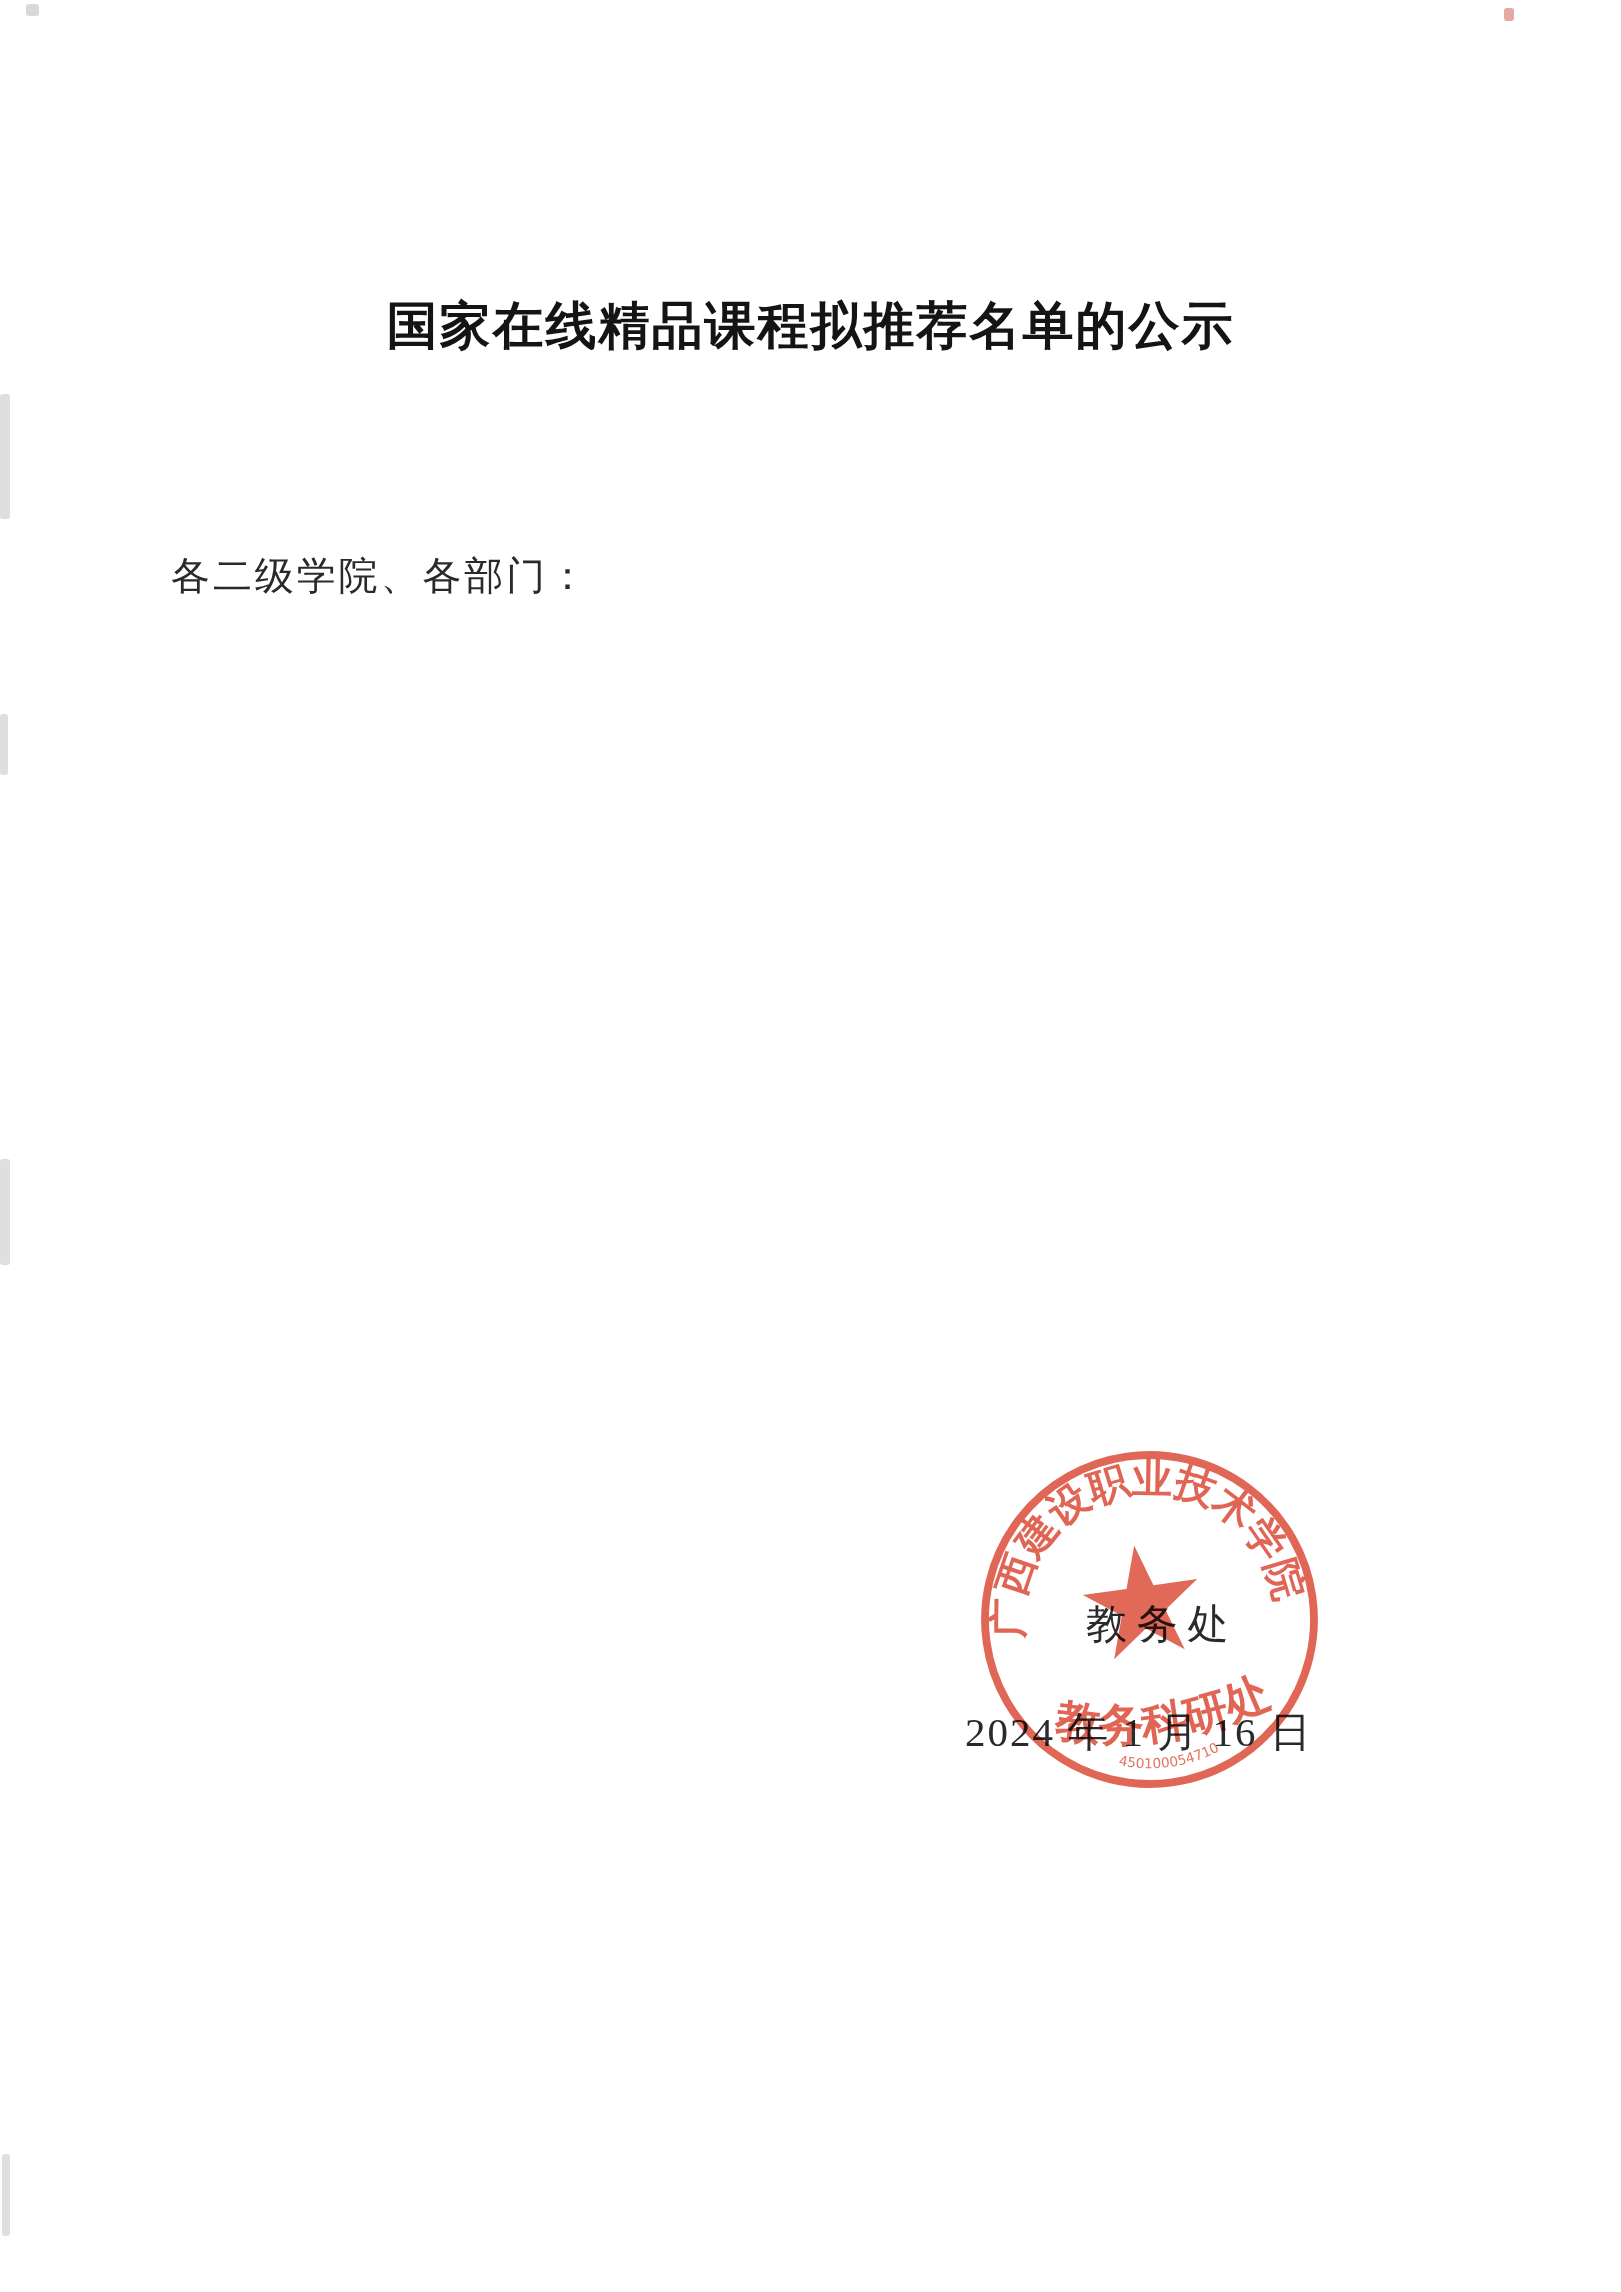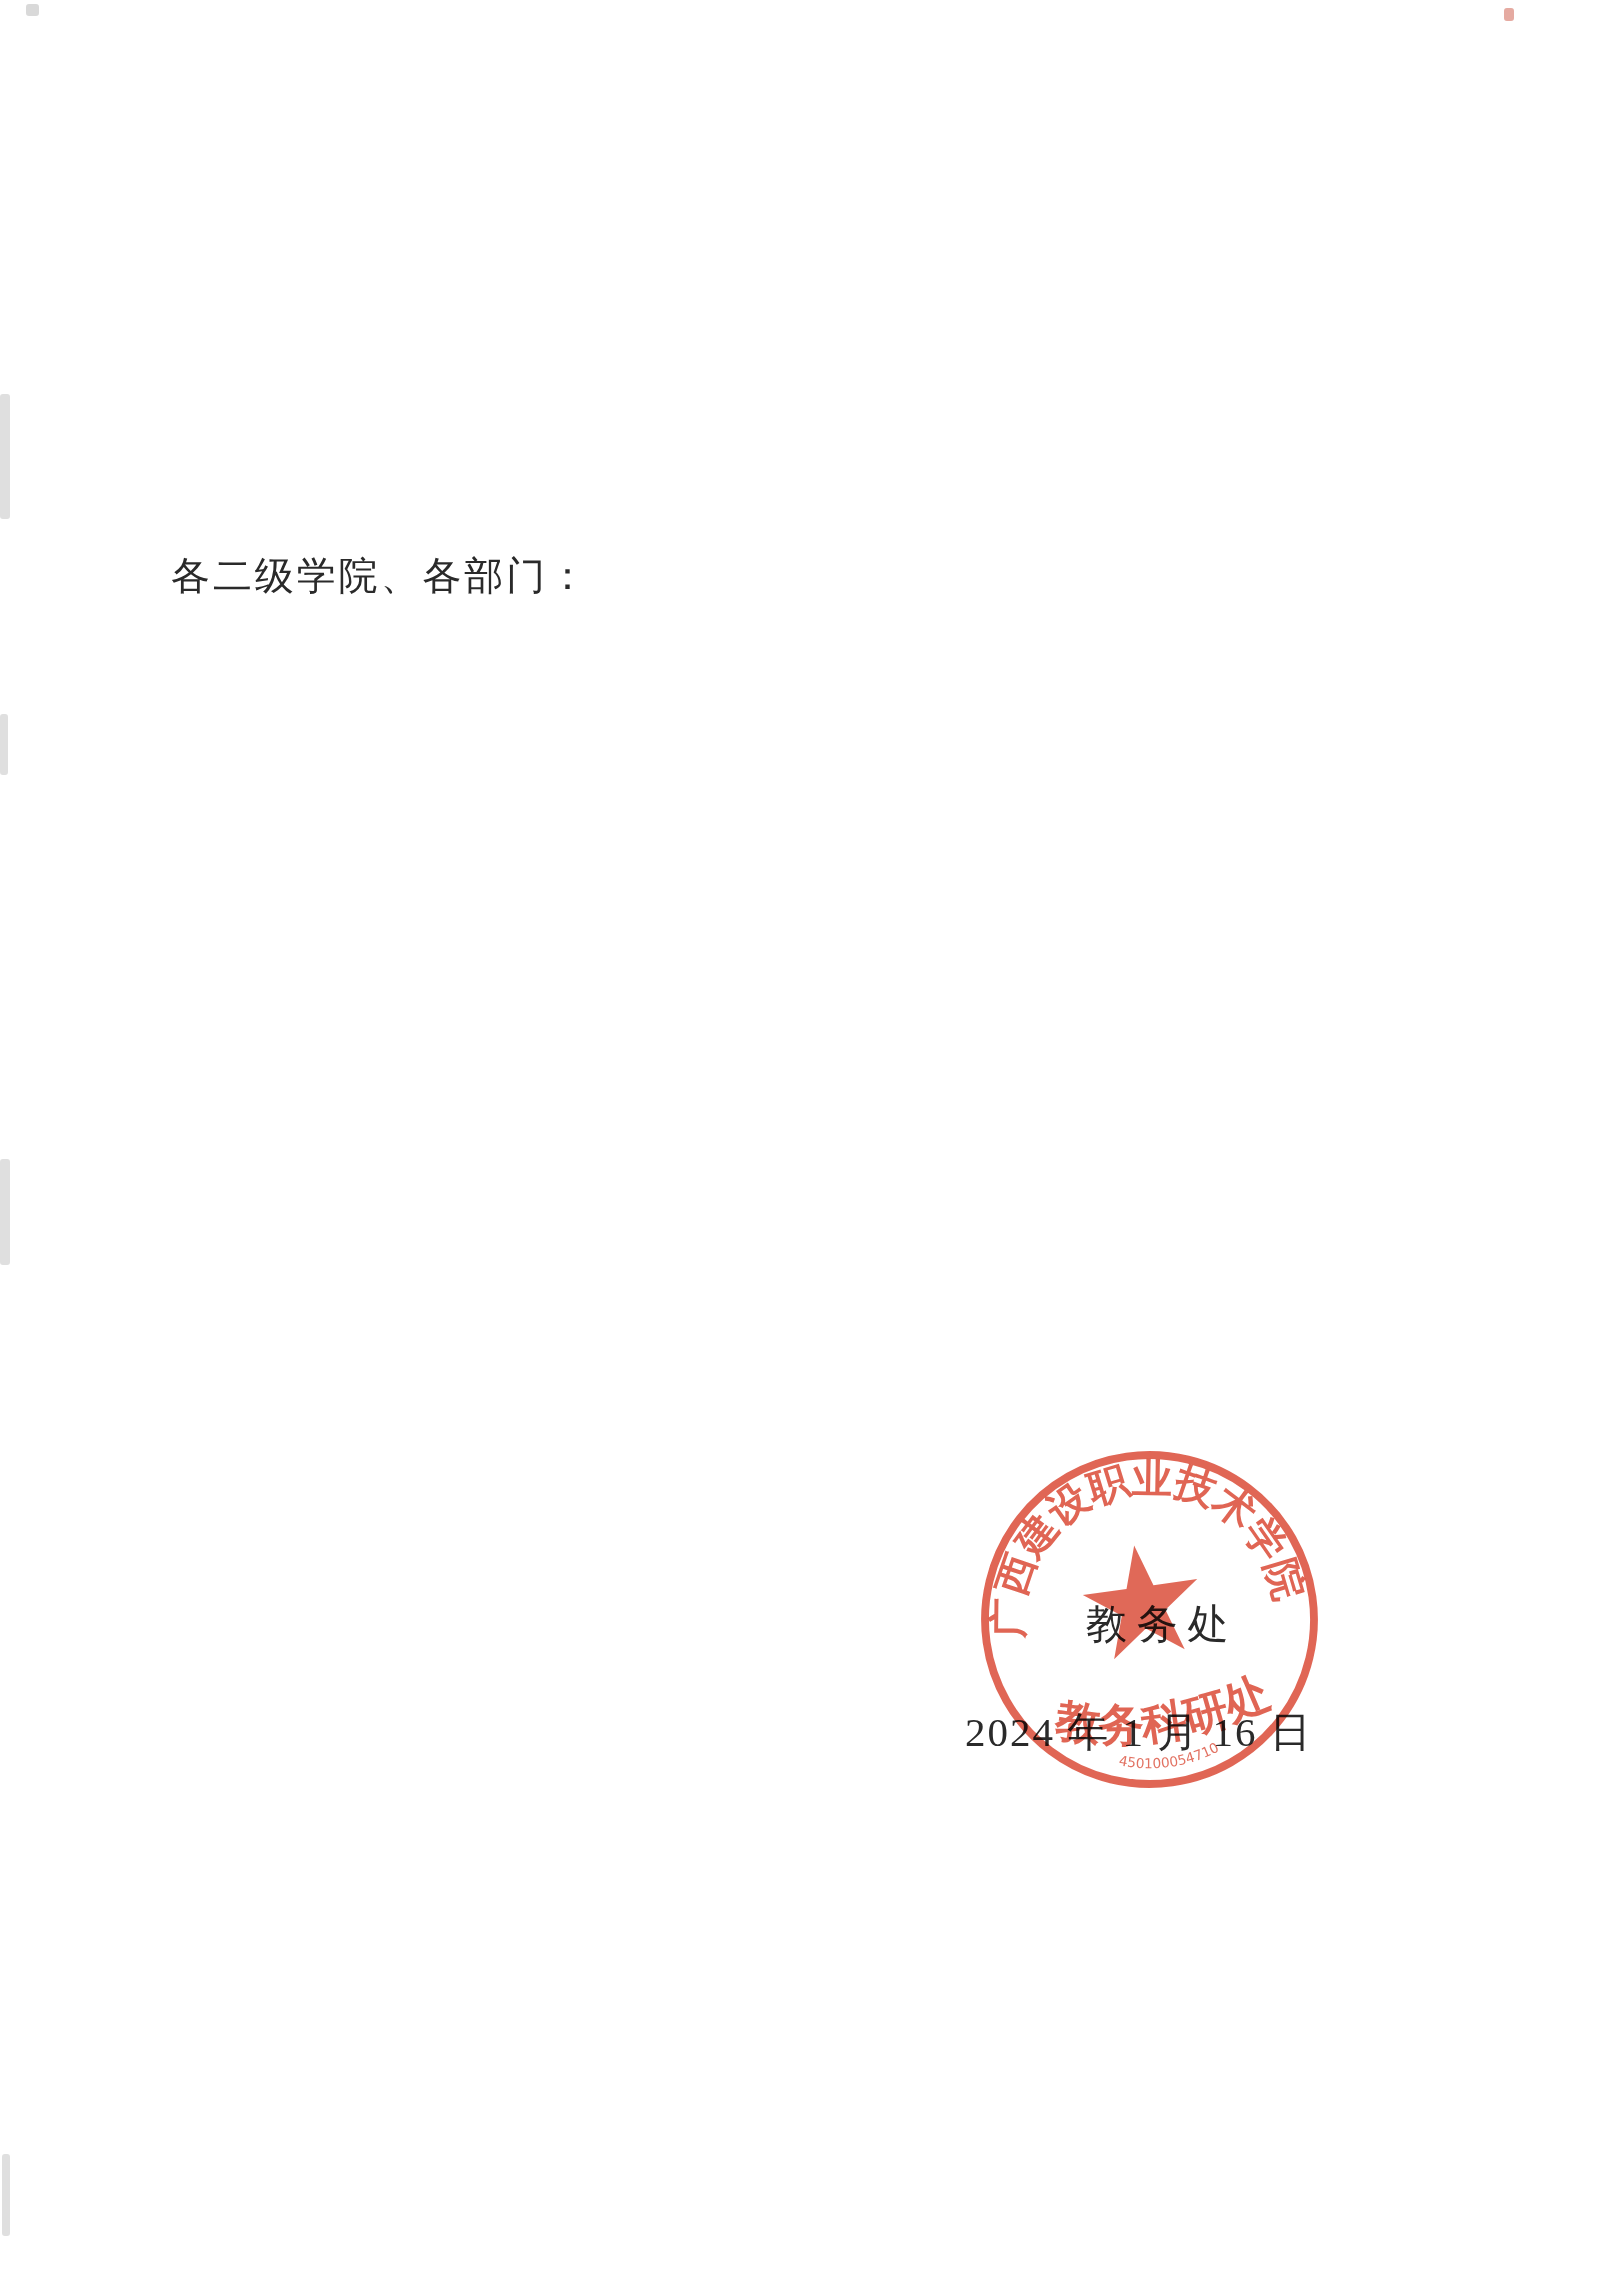--- a/index.html
+++ b/index.html
@@ -69,20 +69,21 @@
   .a4 { left: 2px; top: 2154px; width: 7.8px; height: 82px; }
   .a5 { left: 25.5px; top: 3.9px; width: 13.7px; height: 11.8px; opacity: 0.55; }
   .a6 { left: 1504px; top: 7.8px; width: 9.8px; height: 13.7px; background: #cc5544; opacity: 0.5; }
 </style>
 </head>
 <body>
 
 <div class="page">
 
   <div class="doc-title">
+    <div>国家在线精品课程拟推荐名单的公示</div>
   </div>
 
   <div class="doc-body">
     <p>各二级学院、各部门：</p>
   </div>
 
   <div class="sig-dept">教务处</div>
   <div class="sig-date">2024 年 1 月 16 日</div>
 
   <svg class="stamp" viewBox="0 0 430 430" xmlns="http://www.w3.org/2000/svg">

